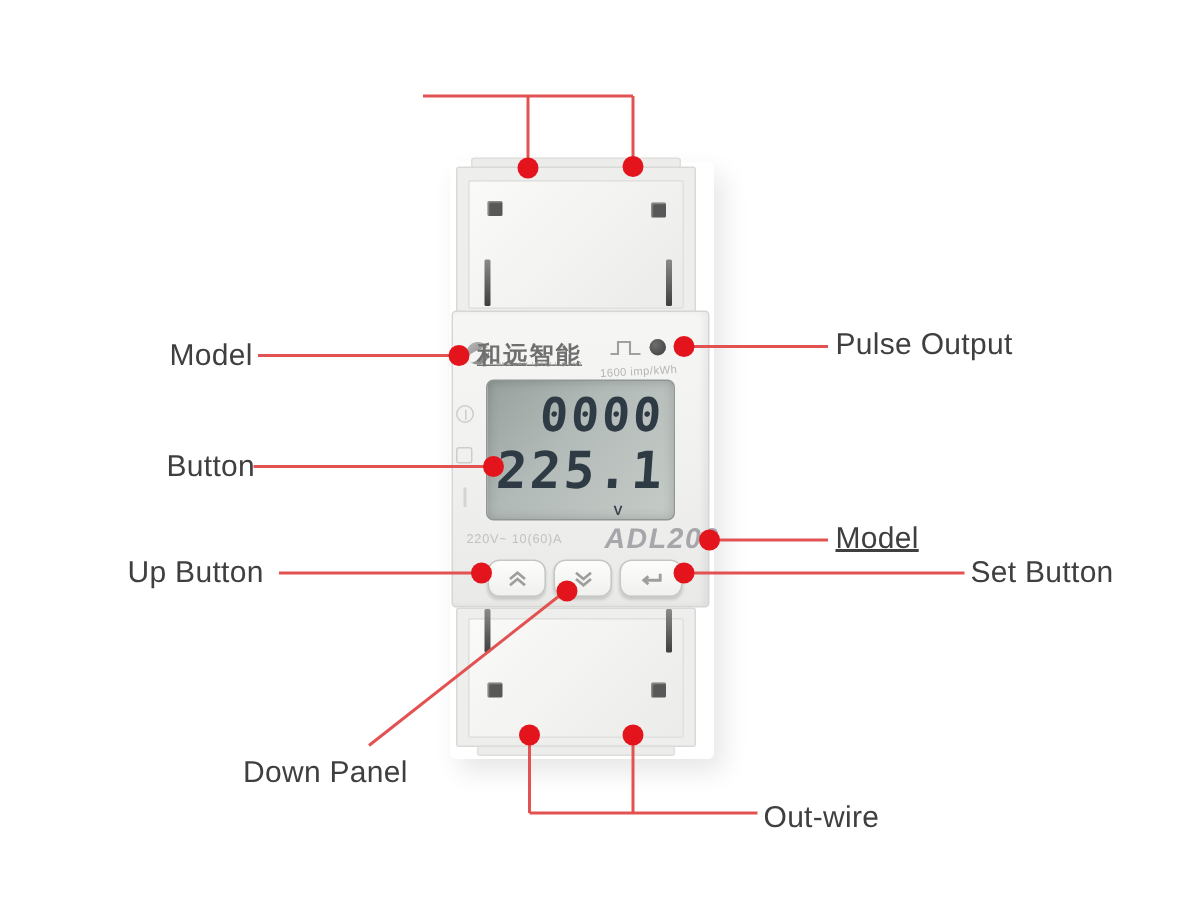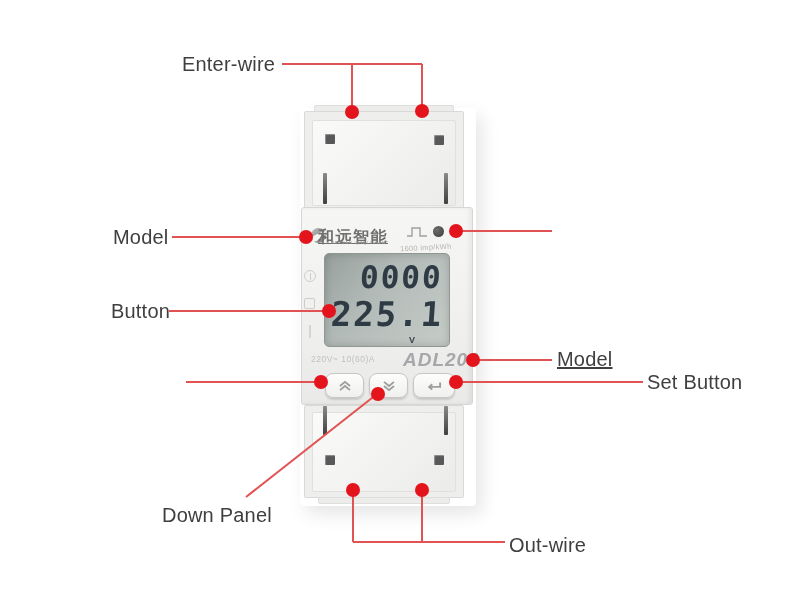--- a/index.html
+++ b/index.html
@@ -168,21 +168,22 @@
       <circle cx="321" cy="382" r="7"></circle>
       <circle cx="378" cy="394" r="7"></circle>
       <circle cx="456" cy="231" r="7"></circle>
       <circle cx="473" cy="360" r="7"></circle>
       <circle cx="456" cy="382" r="7"></circle>
       <circle cx="353" cy="490" r="7"></circle>
       <circle cx="422" cy="490" r="7"></circle>
     </g>
   </svg>
 
-  <div class="ann" style="left:182px;top:53px;">Enter-wire</div>
   <div class="ann" style="left:113px;top:226px;">Model</div>
   <div class="ann" style="left:111px;top:300px;">Button</div>
+  <div class="ann" style="left:85px;top:371px;">Up Button</div>
   <div class="ann" style="left:162px;top:504px;">Down Panel</div>
+  <div class="ann" style="left:557px;top:219px;">Pulse Output</div>
   <div class="ann" style="left:557px;top:348px;text-decoration:underline;">Model</div>
   <div class="ann" style="left:647px;top:371px;">Set Button</div>
   <div class="ann" style="left:509px;top:534px;text-align:center;">Out-wire</div>
 
 </div>
 
 </body></html>

